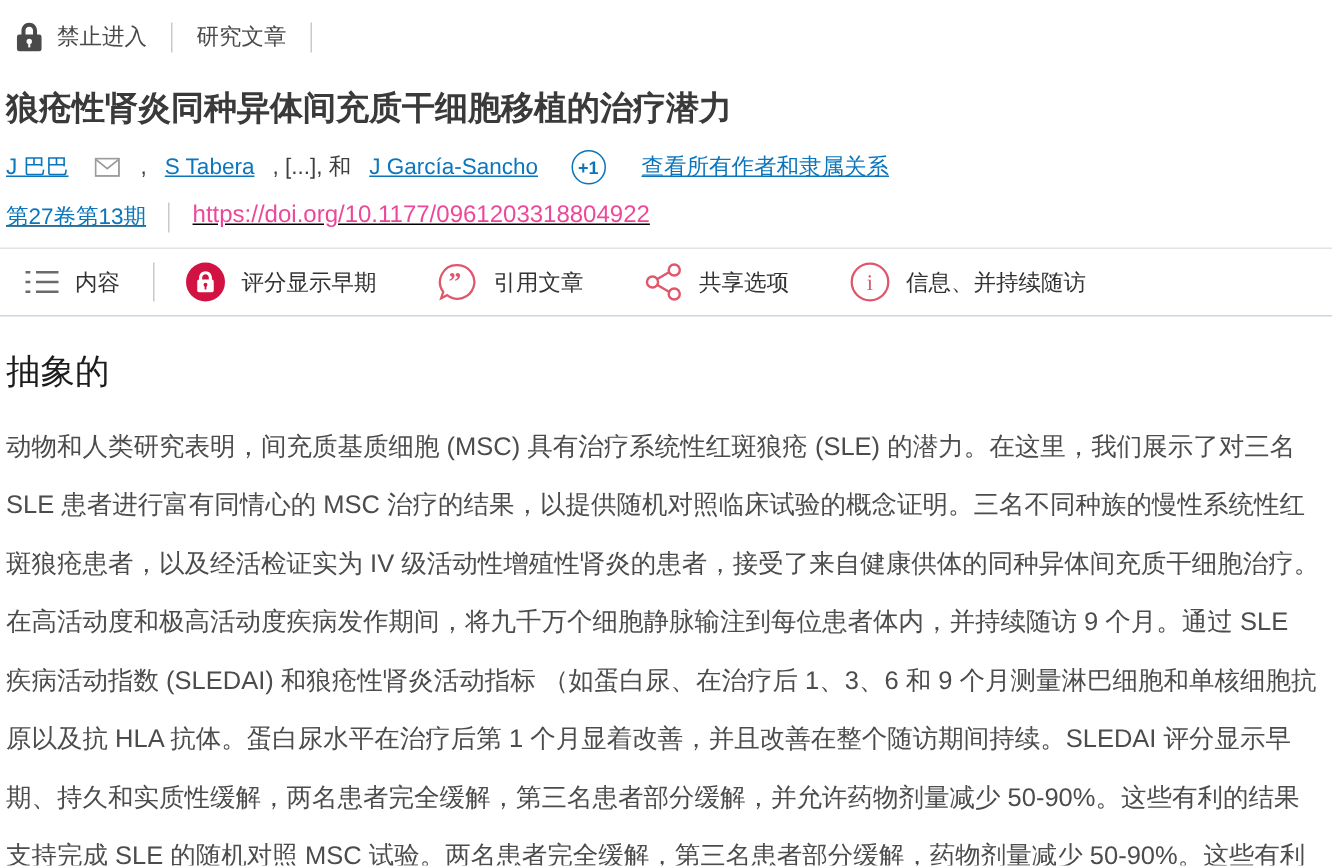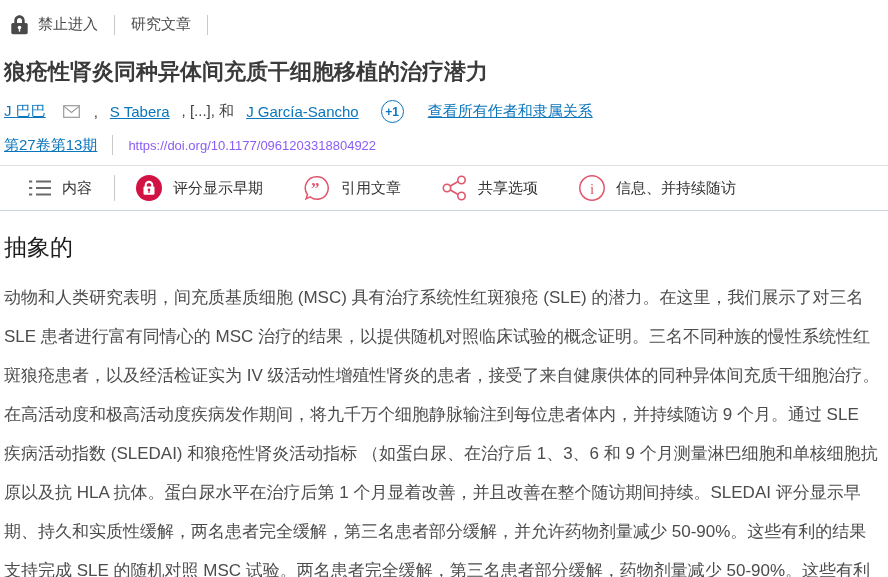--- a/index.html
+++ b/index.html
@@ -15,28 +15,28 @@
   
   .title { margin:21px 0 0 4px; font-size:22px; line-height:30px; font-weight:700; color:#3a3a3a; }
   .authors { margin:13px 0 0 4px; font-size:15px; color:#3f3f3f; display:flex; align-items:center; flex-wrap:wrap; gap:12px; }
   a.link { color:#0b76bc; text-decoration:underline; cursor:pointer; }
   .authors a.link { font-weight:400; }
   .view-all { font-weight:700; margin-left:4px; }
   .mail { margin:0 2px 0 5px; display:inline-flex; }
   .plus-badge { width:23px; height:23px; border:1.5px solid #0b76bc; border-radius:50%;
     color:#0b76bc; font-size:12px; font-weight:700; display:inline-flex; align-items:center;
     justify-content:center; margin:0 8px 0 10px; cursor:pointer; }
-  .volrow { margin:12px 0 0 4px; display:flex; align-items:center; font-size:15px; }
-  .volrow .doi { font-size:13px; color:#8b5cf6; }
+  .volrow { margin:12px 0 0 4px; display:flex; align-items:flex-start; font-size:15px;text-decoration:underline; }
+  .volrow .doi { font-size:16px; color:#ec4899; }
   .volrow .vsep { margin:0 15px; }
 
   .hr1 { border:none; border-top:1px solid #e2e2e2; margin-top:10px; }
 
   
-  .toolbar { display:flex; align-items:center; height:45px; padding-left:28px;
+  .toolbar { display:flex; align-items:center; height:45px; padding-left:16px;
     border-bottom:1px solid #ccd6de; }
   .tb-item { display:flex; align-items:center; gap:10px; font-size:15px; color:#333;
     cursor:pointer; margin-right:40px; white-space:nowrap; }
   .tb-item:first-child { margin-right:0; }
   .toolbar .vsep { margin:0 20px 0 22px; height:26px; }
 
   
   .abs-heading { margin:21px 0 0 4px; font-size:23px; font-weight:400; color:#1c1c1c; }
   .abs-body { margin:15px 0 0 4px; width:876px; font-size:17px; line-height:39px; color:#4c4c4c; }
 

